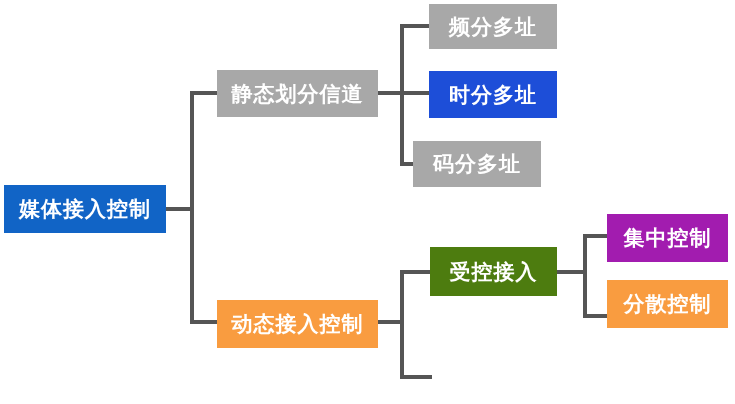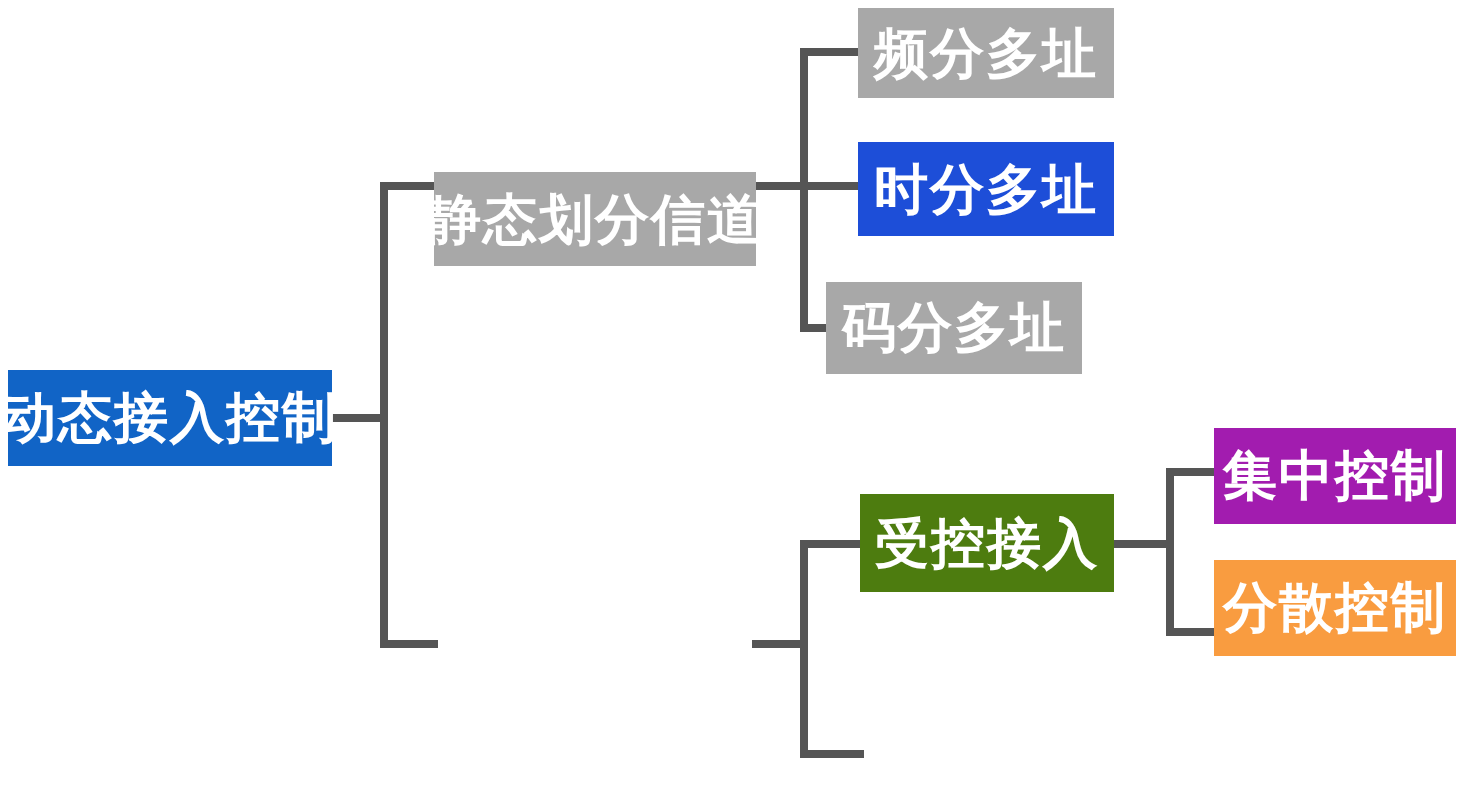--- a/index.html
+++ b/index.html
@@ -21,49 +21,50 @@
     top: 0;
     z-index: 0;
   }
   .node {
     position: absolute;
     z-index: 1;
     display: flex;
     align-items: center;
     justify-content: center;
     color: #ffffff;
-    font-size: 27px;
+    font-size: 21px;
     font-weight: 700;
     letter-spacing: 1px;
     white-space: nowrap;
     box-sizing: border-box;
   }
 </style>
 </head>
 <body>
 
 <div id="canvas">
 
   <svg id="connectors" width="735" height="404" viewBox="0 0 735 404">
     <path d="M166 209 H192 M192 93 V322 M192 93 H217 M192 322 H217" fill="none" stroke-width="4" stroke-linecap="square" stroke="#555555"></path>
     <path d="M378 93 H402 M402 26 V164 M402 26 H429 M402 93 H429 M402 164 H429" fill="none" stroke-width="4" stroke-linecap="square" stroke="#555555"></path>
     <path d="M378 322 H402 M402 272 V377 M402 272 H430 M402 377 H430" fill="none" stroke-width="4" stroke-linecap="square" stroke="#555555"></path>
     <path d="M557 272 H585 M585 236 V316 M585 236 H607 M585 316 H607" fill="none" stroke-width="4" stroke-linecap="square" stroke="#555555"></path>
   </svg>
 
-  <div class="node" style="left: 4px; top: 185px; width: 162px; height: 48px; background-color: rgb(17, 100, 198);">动态接入控制</div>
+  <div class="node" style="left: 4px; top: 185px; width: 162px; height: 48px; background-color: rgb(17, 100, 198);">媒体接入控制</div>
 
-  <div class="node" style="left: 217px; top: 70px; width: 161px; height: 47px; background-color: rgb(168, 168, 168); margin-top: 16px;">静态划分信道</div>
+  <div class="node" style="left: 217px; top: 70px; width: 161px; height: 47px; background-color: rgb(168, 168, 168);">静态划分信道</div>
 
   <div class="node" style="left: 429px; top: 4px; width: 128px; height: 45px; background-color: rgb(168, 168, 168);">频分多址</div>
 
   <div class="node" style="left: 429px; top: 71px; width: 128px; height: 47px; background-color: #1d4ed8;">时分多址</div>
 
   <div class="node" style="left: 413px; top: 141px; width: 128px; height: 46px; background-color: rgb(168, 168, 168);">码分多址</div>
 
+  <div class="node" style="left: 217px; top: 300px; width: 161px; height: 48px; background-color: rgb(249, 156, 64);">动态接入控制</div>
 
   <div class="node" style="left: 430px; top: 247px; width: 127px; height: 49px; background-color: #4d7c0f;">受控接入</div>
 
 
   <div class="node" style="left: 607px; top: 214px; width: 121px; height: 48px; background-color: #a21caf;">集中控制</div>
 
   <div class="node" style="left: 607px; top: 280px; width: 121px; height: 48px; background-color: rgb(249, 156, 64);">分散控制</div>
 
 </div>
 

